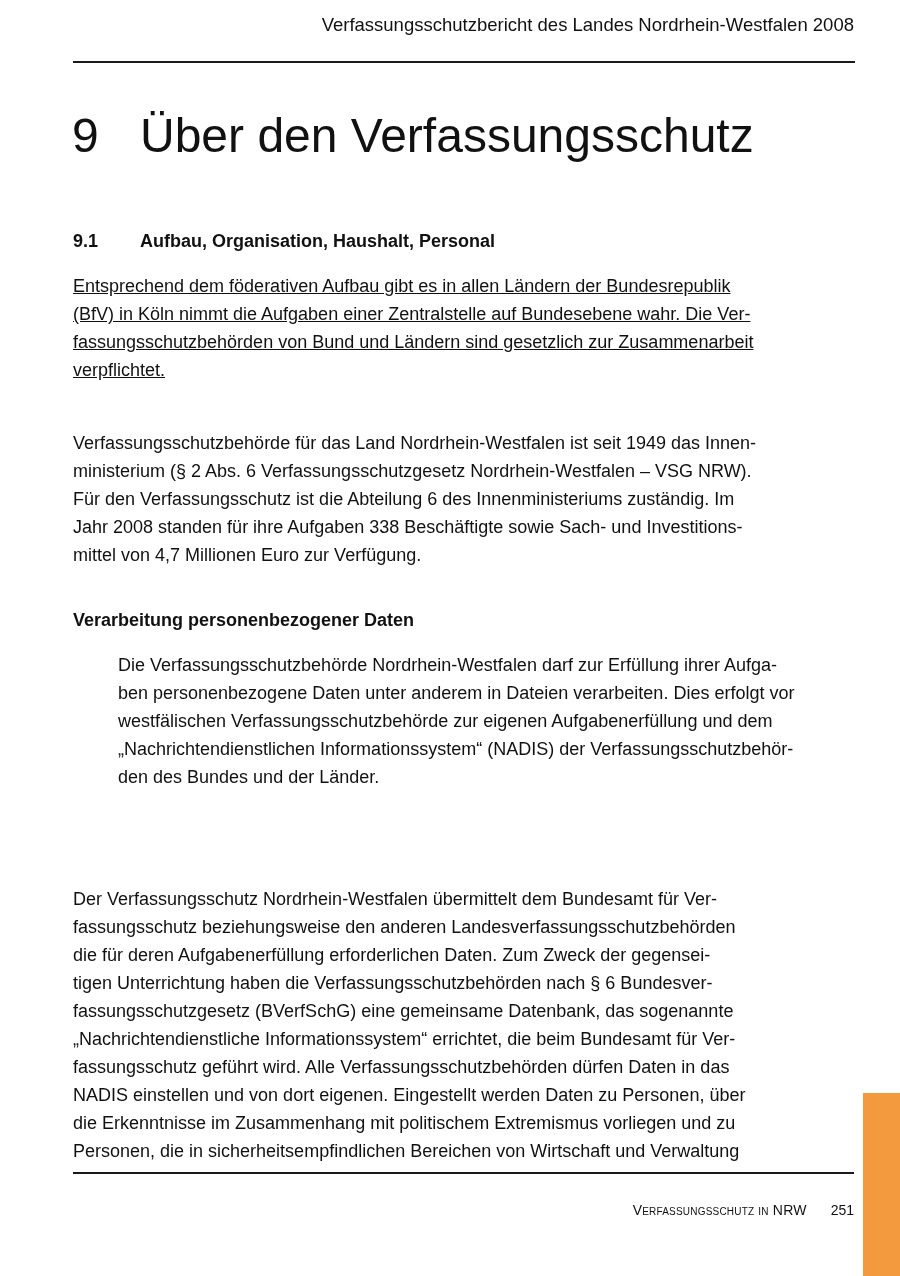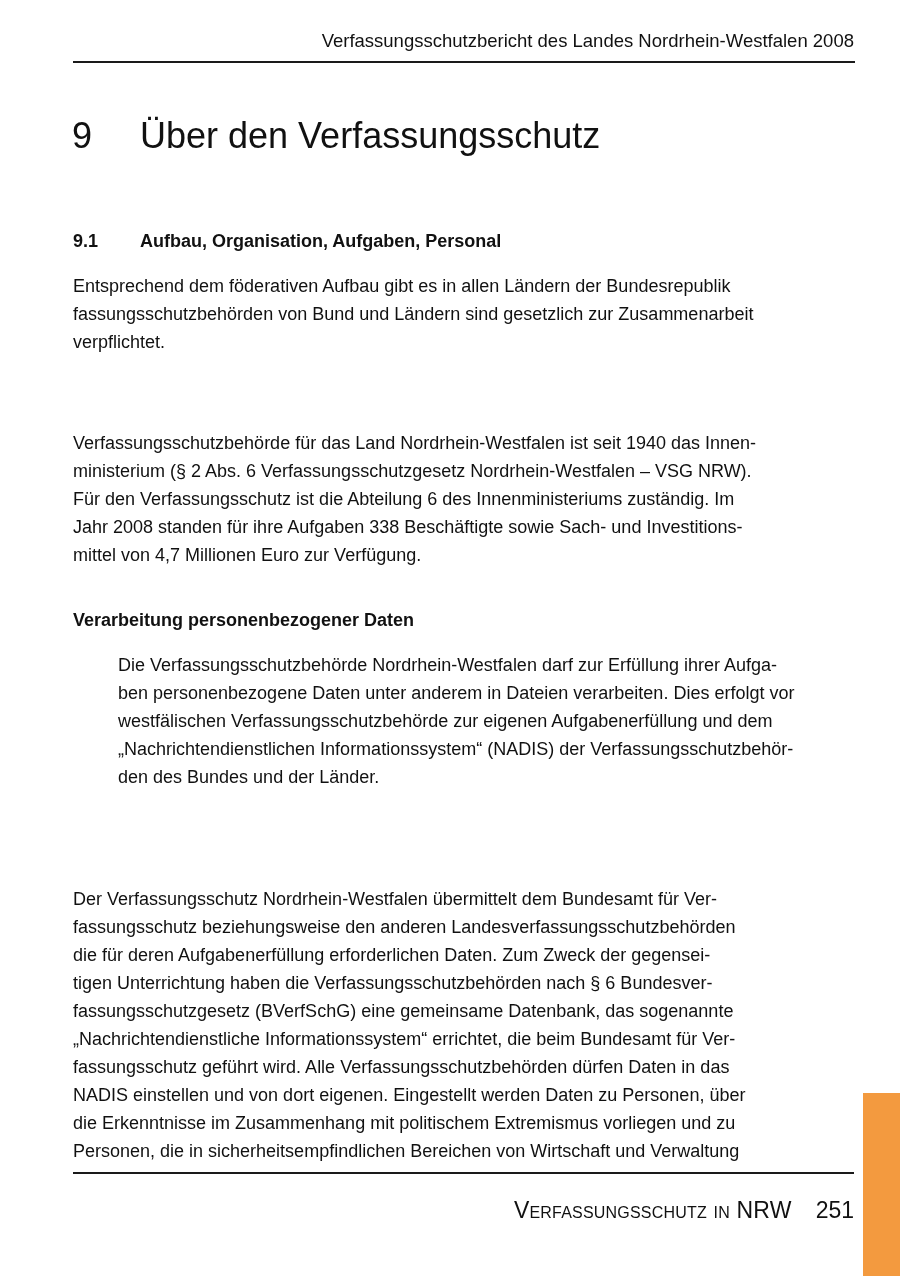--- a/index.html
+++ b/index.html
@@ -11,40 +11,40 @@
       width: 900px;
       height: 1276px;
       position: relative;
       overflow: hidden;
       font-family: "Liberation Sans", sans-serif;
       color: #111111;
     }
     .running-header {
       position: absolute;
       right: 46px;
-      top: 28px;
+      top: 12px;
       font-size: 18.5px;
       line-height: 26px;
       color: #111;
       white-space: nowrap;
     }
     .rule {
       position: absolute;
       left: 73px;
       width: 782px;
       height: 0;
       border-top: 2px solid #1a1a1a;
     }
     .rule.top { top: 61px; }
     .rule.bottom { top: 1172px; width: 781px; }
     .chapter-title {
       position: absolute;
       left: 72px;
       top: 108px;
-      font-size: 36px;
+      font-size: 48px;
       line-height: 56px;
       font-weight: normal;
       margin: 0;
       white-space: nowrap;
     }
     .chapter-title .num {
       display: inline-block;
       width: 68px;
     }
     .section-title {
@@ -81,21 +81,21 @@
       line-height: 24px;
       font-weight: bold;
       margin: 0;
       white-space: nowrap;
       text-align: right;
     }
     .footer {
       position: absolute;
       right: 46px;
       top: 1197px;
-      font-size: 23px;
+      font-size: 14px;
       line-height: 26px;
       white-space: nowrap;
     }
     .footer .label {
       font-variant: small-caps;
       letter-spacing: 0.2px;
     }
     .footer .page {
       display: inline-block;
       margin-left: 24px;
@@ -109,30 +109,31 @@
     }
   </style>
 </head>
 <body>
 
 <div class="running-header">Verfassungsschutzbericht des Landes Nordrhein-Westfalen 2008</div>
 <div class="rule top"></div>
 
 <h1 class="chapter-title"><span class="num">9</span><span>Über den Verfassungsschutz</span></h1>
 
-<h2 class="section-title"><span class="num">9.1</span><span>Aufbau, Organisation, Aufgaben, Personal</span></h2>
+<h2 class="section-title"><span class="num">9.1</span><span>Aufbau, Organisation, Haushalt, Personal</span></h2>
 
-<p class="para" style="top:272px;">
+<p class="para" style="top:272px;text-decoration:underline;">
   <span class="line">Entsprechend dem föderativen Aufbau gibt es in allen Ländern der Bundesrepublik</span>
+  <span class="line">(BfV) in Köln nimmt die Aufgaben einer Zentralstelle auf Bundesebene wahr. Die Ver-</span>
   <span class="line">fassungsschutzbehörden von Bund und Ländern sind gesetzlich zur Zusammenarbeit</span>
   <span class="line">verpflichtet.</span>
 </p>
 
 <p class="para" style="top:429px;">
-  <span class="line">Verfassungsschutzbehörde für das Land Nordrhein-Westfalen ist seit 1940 das Innen-</span>
+  <span class="line">Verfassungsschutzbehörde für das Land Nordrhein-Westfalen ist seit 1949 das Innen-</span>
   <span class="line">ministerium (§ 2 Abs. 6 Verfassungsschutzgesetz Nordrhein-Westfalen – VSG NRW).</span>
   <span class="line">Für den Verfassungsschutz ist die Abteilung 6 des Innenministeriums zuständig. Im</span>
   <span class="line">Jahr 2008 standen für ihre Aufgaben 338 Beschäftigte sowie Sach- und Investitions-</span>
   <span class="line">mittel von 4,7 Millionen Euro zur Verfügung.</span>
 </p>
 
 <h3 class="subheading">Verarbeitung personenbezogener Daten</h3>
 
 <p class="para" style="top:651px;margin-left:45px;">
   <span class="line">Die Verfassungsschutzbehörde Nordrhein-Westfalen darf zur Erfüllung ihrer Aufga-</span>

